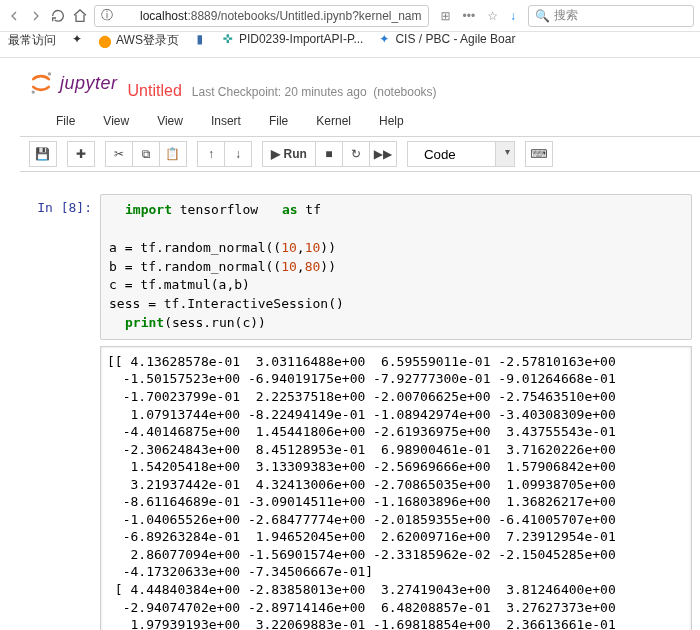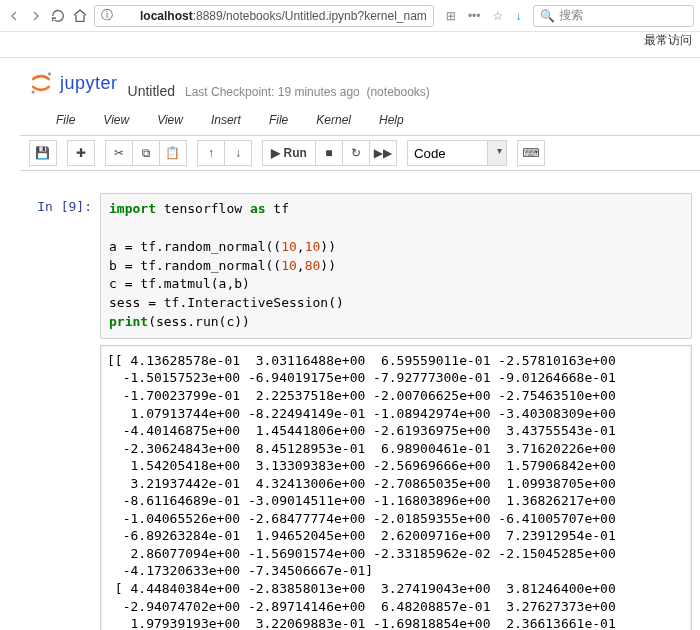--- a/index.html
+++ b/index.html
@@ -23,63 +23,63 @@
     display:flex;align-items:center;gap:6px;
     height:32px;padding:0 6px;border-bottom:1px solid #e2e2e2;
   }
   .chrome-icon{width:16px;height:16px;display:flex;align-items:center;justify-content:center;color:#666;}
   .url-bar{
     flex:0 0 290px;
     height:22px;border:1px solid #ccc;border-radius:3px;
     display:flex;align-items:center;padding:0 6px;font-size:12px;color:#555;gap:6px;
   }
   .url-text{white-space:nowrap;overflow:hidden;}
-  .url-text b{color:#222;font-weight:700;padding-left:21px;}
+  .url-text b{color:#222;font-weight:400;padding-left:21px;}
   .chrome-cluster{display:flex;align-items:center;gap:12px;padding:0 6px;}
   .search-bar{flex:1;min-width:40px;height:22px;border:1px solid #ccc;border-radius:3px;display:flex;align-items:center;padding:0 6px;color:#888;gap:4px;}
   
   .bookmarks-row{
-    display:flex;align-items:flex-end;gap:14px;
+    display:flex;align-items:flex-start;gap:14px;
     height:26px;padding:0 8px;border-bottom:1px solid #e2e2e2;font-size:12px;
-    white-space:nowrap;overflow:hidden;flex-direction:column;
+    white-space:nowrap;overflow:hidden;
   }
   .bm{display:flex;align-items:center;gap:4px;color:#333;}
   .bm .ico{width:14px;height:14px;display:inline-flex;align-items:center;justify-content:center;}
   
   .notebook{padding-left:20px;}
   .header{display:flex;align-items:baseline;gap:10px;padding:12px 8px 4px 8px;}
   .logo{display:flex;align-items:center;gap:6px;}
   .logo svg{width:26px;height:26px;}
-  .logo-text{font-size:18px;color:#1d4ed8;letter-spacing:.5px;}
-  .title{font-size:14px;color:#404040;}
+  .logo-text{font-size:18px;color:#701a75;letter-spacing:.5px;font-style:italic;}
+  .title{font-size:16px;color:#ef4444;}
   .chk{font-size:12px;color:#888;}
   
   .menubar{display:flex;padding:6px 8px 4px 22px;gap:0;border-bottom:1px solid var(--border);}
-  .menu-item{padding:4px 14px;color:#333;font-style:italic;}
+  .menu-item{padding:4px 14px;color:#333;}
   
   .toolbar{display:flex;align-items:center;gap:0;padding:4px 4px;border-bottom:1px solid var(--border);}
   .tb-group{display:flex;margin:0 5px;}
   .tb-btn{
     border:1px solid var(--border);background:#fff;width:28px;height:26px;
     display:flex;align-items:center;justify-content:center;font-size:12px;color:#444;
     margin-left:-1px;
   }
   .tb-btn:first-child{margin-left:0;}
   .run-btn{width:auto;padding:0 8px;font-weight:600;}
-  .celltype-select{height:26px;border:1px solid var(--border);background:#fff;width:100px;padding:0 22px 0 6px;appearance:none;position:relative;}
+  .celltype-select{height:26px;border:1px solid var(--border);background:#fff;width:108px;padding:0 22px 0 16px;appearance:none;position:relative;}
   .sel-wrap{position:relative;display:flex;margin:0 5px;}
   .sel-wrap::after{content:"";position:absolute;right:1px;top:1px;bottom:1px;width:18px;background:#eee;border-left:1px solid var(--border);pointer-events:none;}
   .sel-wrap::before{content:"▾";position:absolute;right:5px;top:5px;font-size:10px;color:#555;z-index:2;pointer-events:none;}
   
   .cell-container{padding:22px 8px 0 8px;}
   .cell{display:flex;}
   .prompt{width:72px;text-align:right;font-family:Consolas,Monaco,monospace;font-size:13px;color:#303F9F;padding-right:8px;padding-top:6px;}
   .input-area{flex:1;border:1px solid #cfcfcf;background:var(--code-bg);padding:6px 8px;border-radius:2px;}
   pre.code{margin:0;font-family:Consolas,Monaco,monospace;font-size:13px;line-height:1.45;white-space:pre;color:#000;}
-  .kw{color:#008000;font-weight:bold;}
+  .kw{color:#008000;font-weight:bold;margin-left:16px;}
   .num{color:#c2410c;}
   
   .output-area{
     margin-top:6px;
     border:1px solid #cfcfcf;
     box-shadow:inset 0 0 3px rgba(0,0,0,.15);
     background:#fff;
     padding:6px 6px 0 6px;
     overflow:hidden;
   }
@@ -156,21 +156,21 @@
     <div class="logo">
       <svg viewBox="0 0 40 40">
         <circle cx="33" cy="6" r="2.5" fill="#9E9E9E"></circle>
         <path d="M8 14 a18 18 0 0 1 24 0" stroke="#F37726" stroke-width="4" fill="none" stroke-linecap="round"></path>
         <path d="M8 26 a18 18 0 0 0 24 0" stroke="#F37726" stroke-width="4" fill="none" stroke-linecap="round"></path>
         <circle cx="8" cy="34" r="2.5" fill="#9E9E9E"></circle>
       </svg>
       <span class="logo-text">jupyter</span>
     </div>
     <span class="title">Untitled</span>
-    <span class="chk"><span>Last Checkpoint: 19 minutes ago</span> &nbsp;<span>(notebooks)</span></span>
+    <span class="chk"><span>Last Checkpoint: 20 minutes ago</span> &nbsp;<span>(notebooks)</span></span>
   </div>
 
   <div class="menubar">
     <div class="menu-item">File</div>
     <div class="menu-item">View</div>
     <div class="menu-item">View</div>
     <div class="menu-item">Insert</div>
     <div class="menu-item">File</div>
     <div class="menu-item">Kernel</div>
     <div class="menu-item">Help</div>
@@ -225,21 +225,21 @@
     </div>
     <div class="tb-group">
       <div class="tb-btn">
           <span>⌨</span>
         </div>
     </div>
   </div>
 
   <div class="cell-container">
     <div class="cell">
-      <div class="prompt">In [9]:</div>
+      <div class="prompt">In [8]:</div>
       <div class="input-area">
         <pre class="code" id="code-pre"><span class="kw">import</span> tensorflow <span class="kw">as</span> tf
 
 a = tf.random_normal((<span class="num">10</span>,<span class="num">10</span>))
 b = tf.random_normal((<span class="num">10</span>,<span class="num">80</span>))
 c = tf.matmul(a,b)
 sess = tf.InteractiveSession()
 <span class="kw">print</span>(sess.run(c))</pre>
       </div>
     </div>

